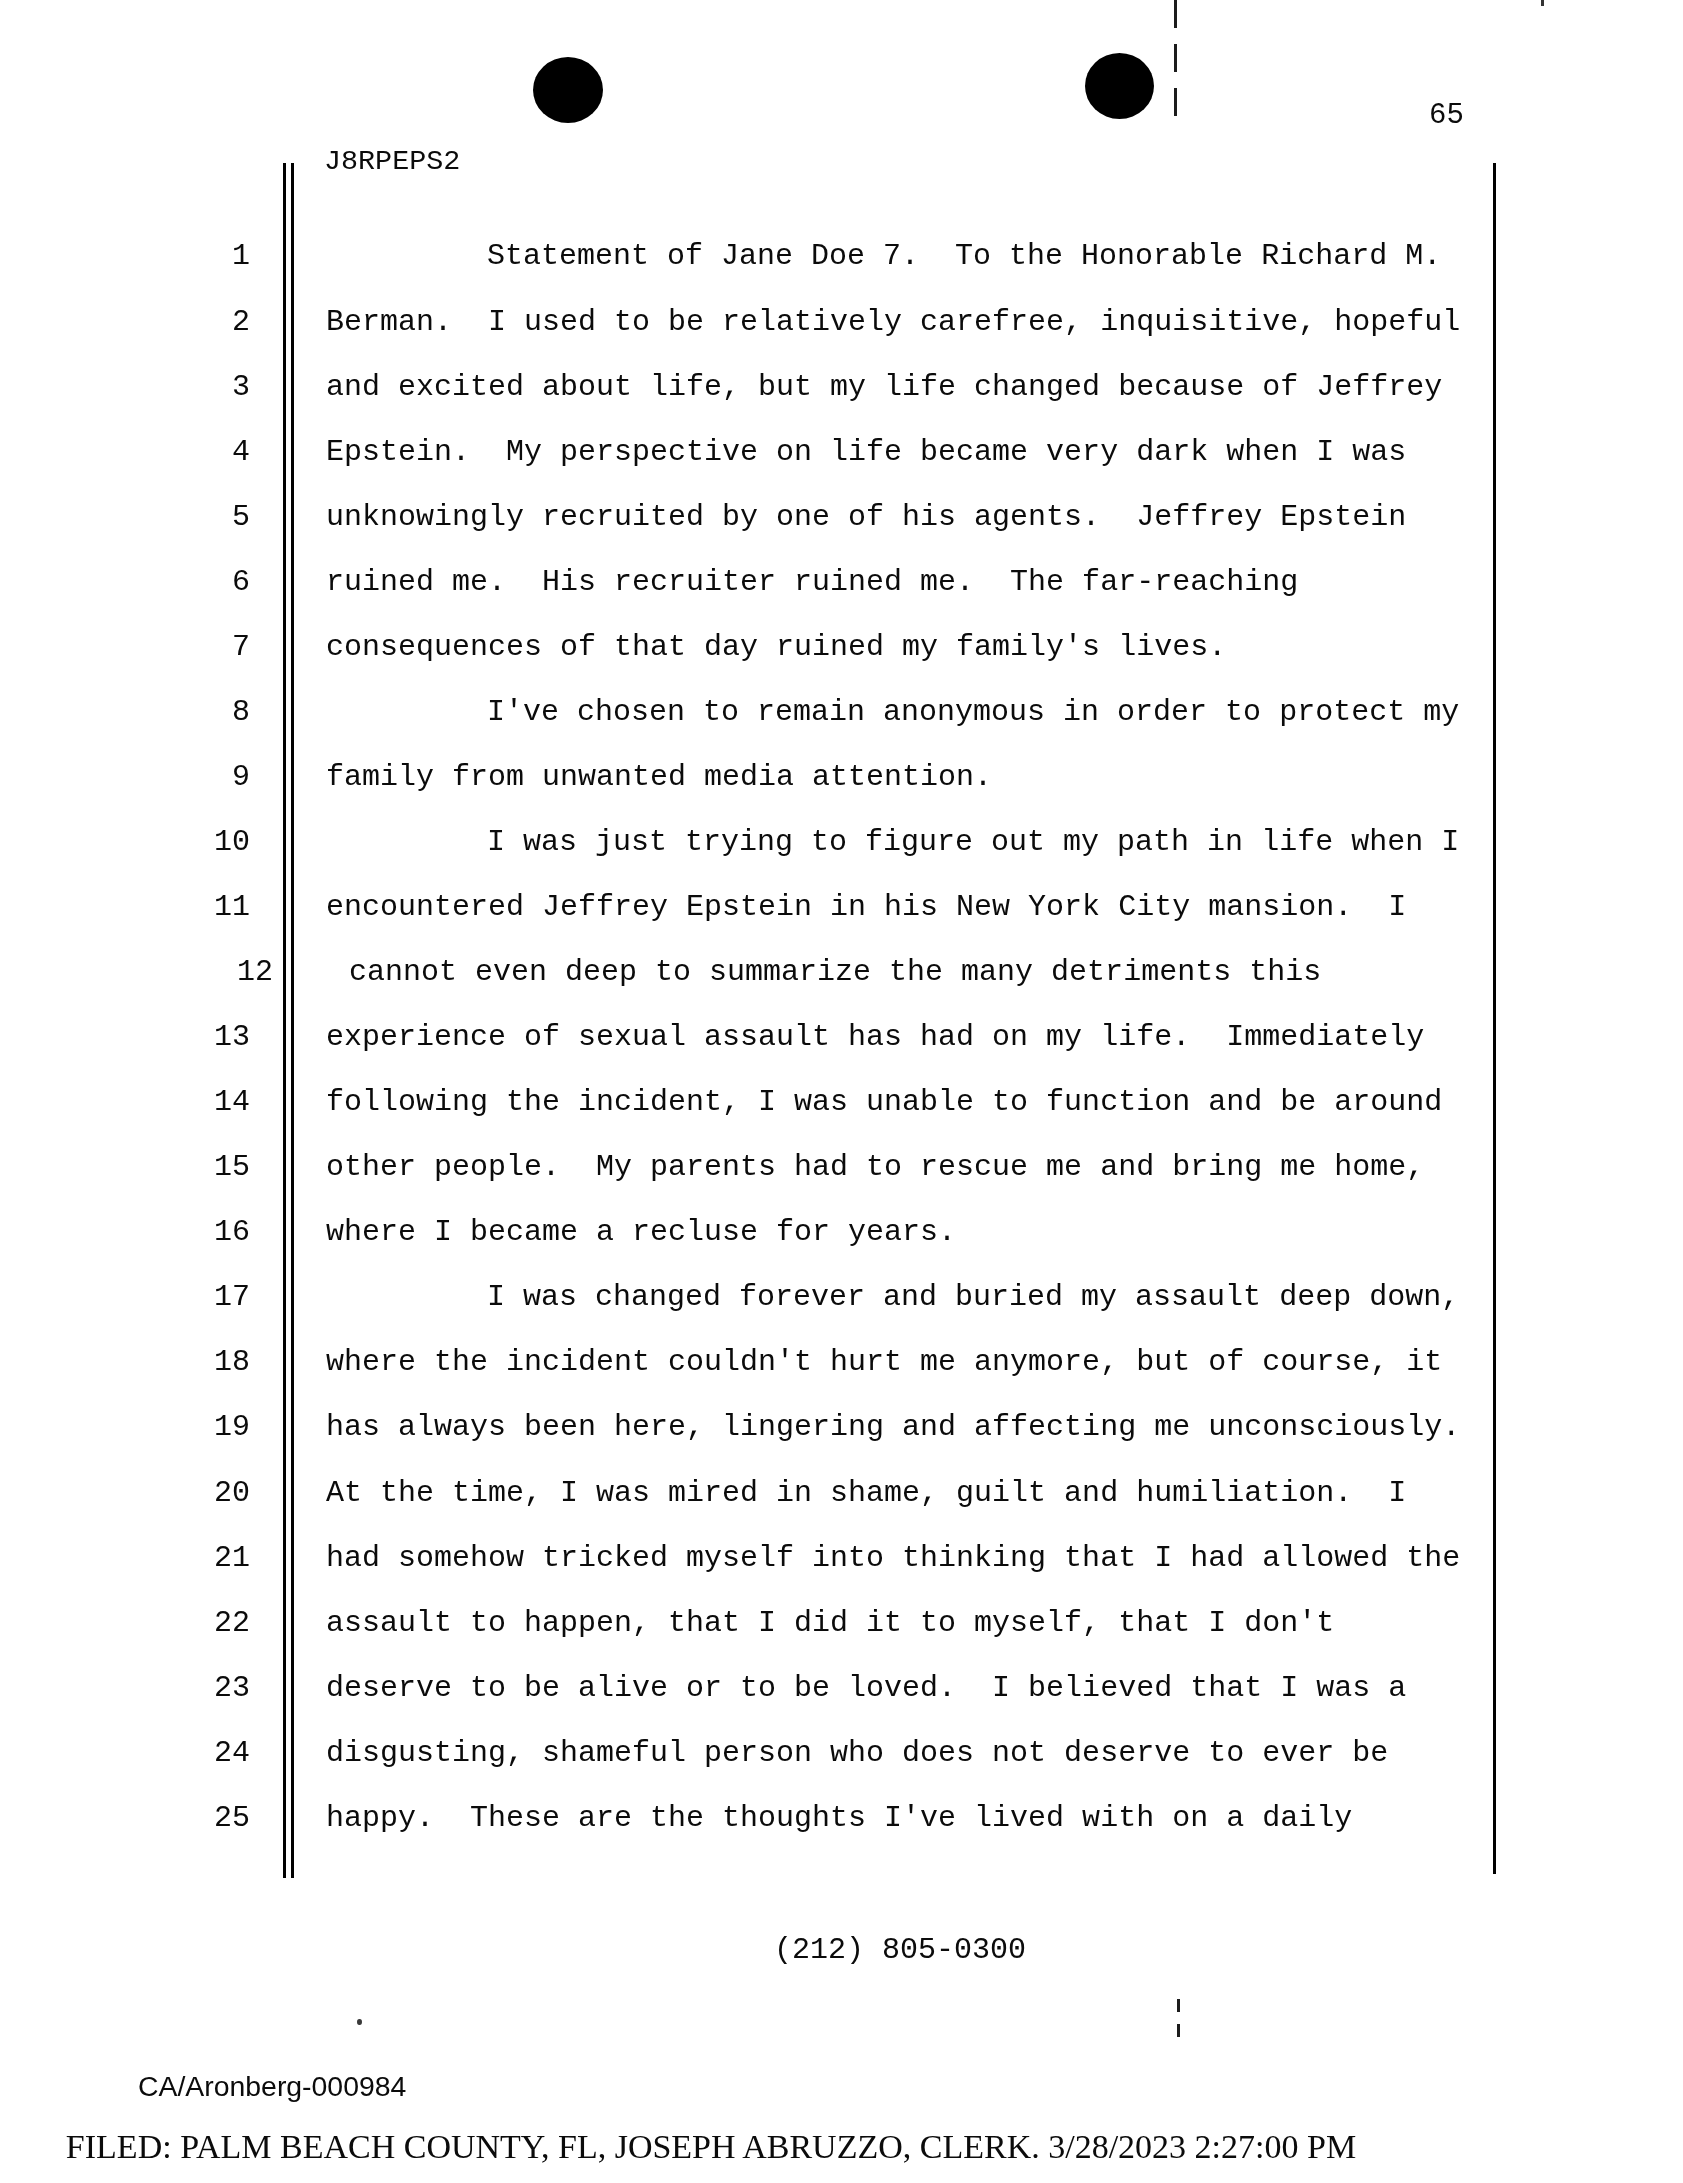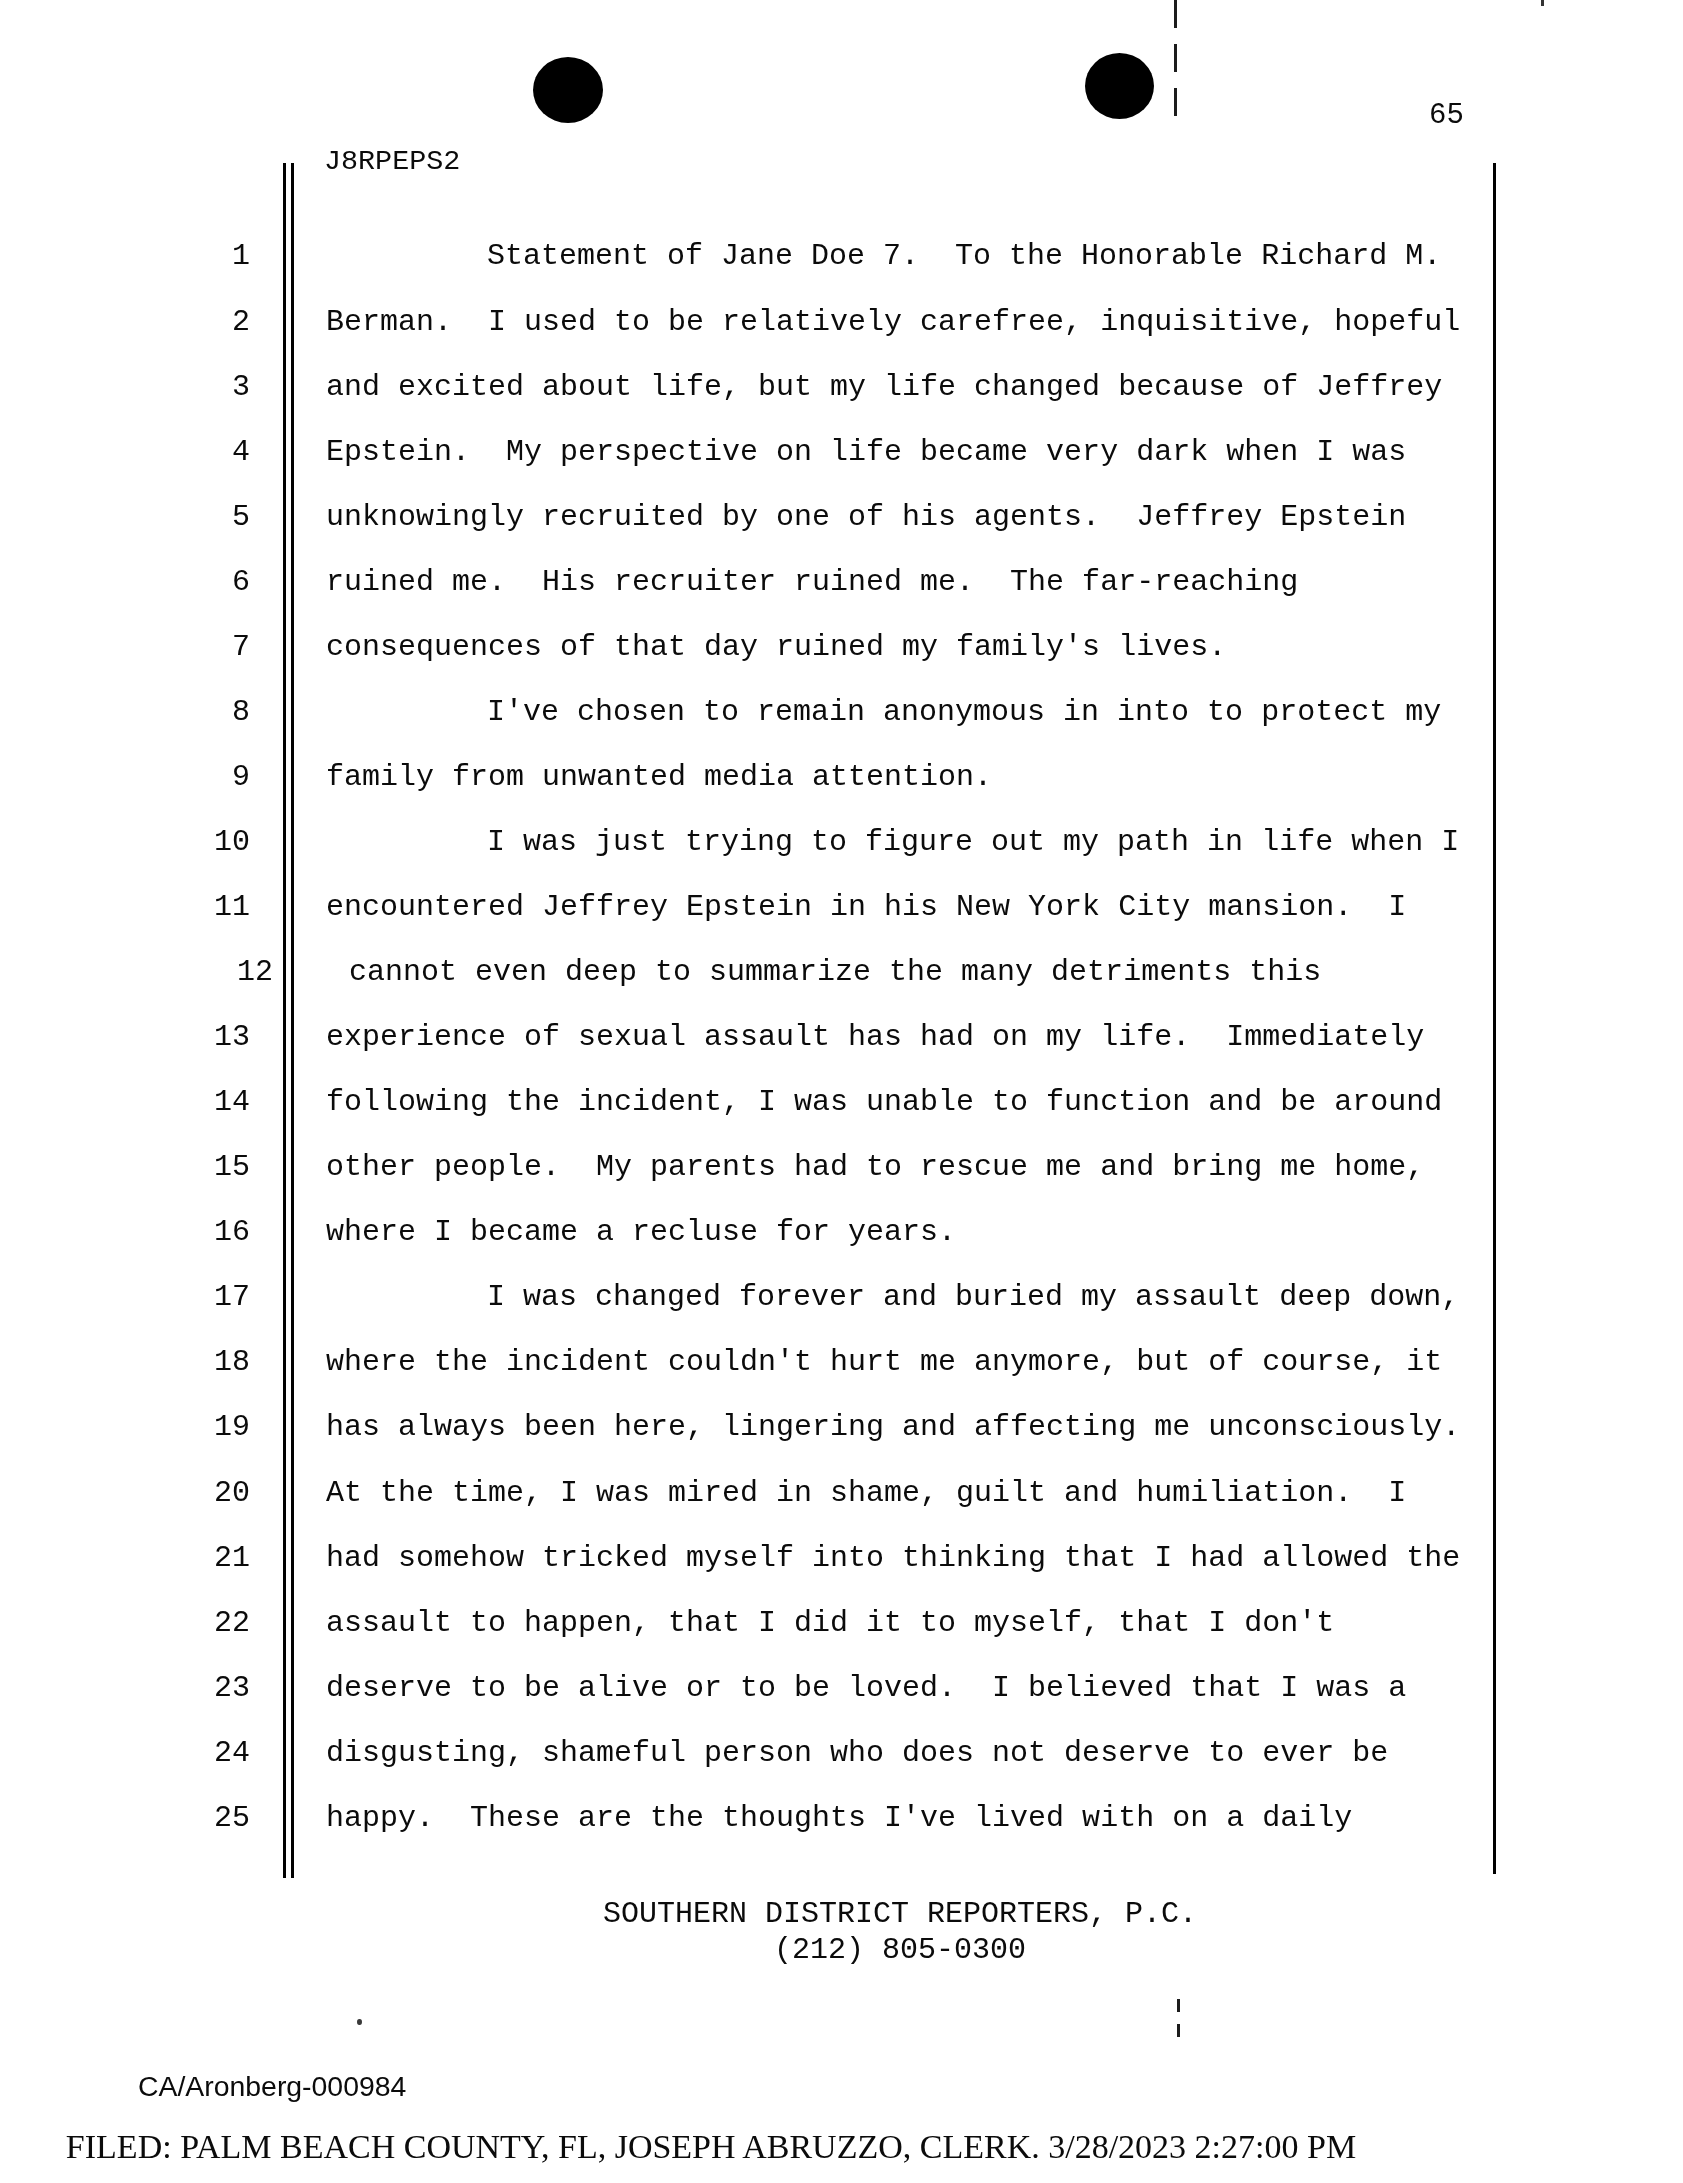--- a/index.html
+++ b/index.html
@@ -85,21 +85,21 @@
       <div class="t-line" style="top: 567px;">
     <span class="t-num">6</span>
     <span class="t-text">ruined me.  His recruiter ruined me.  The far-reaching</span>
   </div>
       <div class="t-line" style="top: 632px;">
     <span class="t-num">7</span>
     <span class="t-text">consequences of that day ruined my family's lives.</span>
   </div>
       <div class="t-line" style="top: 697px;">
     <span class="t-num">8</span>
-    <span class="t-text indent">I've chosen to remain anonymous in into to protect my</span>
+    <span class="t-text indent">I've chosen to remain anonymous in order to protect my</span>
   </div>
       <div class="t-line" style="top: 762px;">
     <span class="t-num">9</span>
     <span class="t-text">family from unwanted media attention.</span>
   </div>
       <div class="t-line" style="top: 827px;">
     <span class="t-num">10</span>
     <span class="t-text indent">I was just trying to figure out my path in life when I</span>
   </div>
       <div class="t-line" style="top: 892px;">
@@ -157,20 +157,19 @@
       <div class="t-line" style="top: 1738px;">
     <span class="t-num">24</span>
     <span class="t-text">disgusting, shameful person who does not deserve to ever be</span>
   </div>
       <div class="t-line" style="top: 1803px;">
     <span class="t-num">25</span>
     <span class="t-text">happy.  These are the thoughts I've lived with on a daily</span>
   </div>
     </div>
 
-  <div class="footer-line footer-firm">SOUTHERN DISTRICT REPORTERS, P.C.</div>
   <div class="footer-line footer-phone">(212) 805-0300</div>
 
   <div class="bates">CA/Aronberg-000984</div>
   <div class="filed">FILED: PALM BEACH COUNTY, FL, JOSEPH ABRUZZO, CLERK. 3/28/2023 2:27:00 PM</div>
 
 </div>
 
 
 </body></html>

